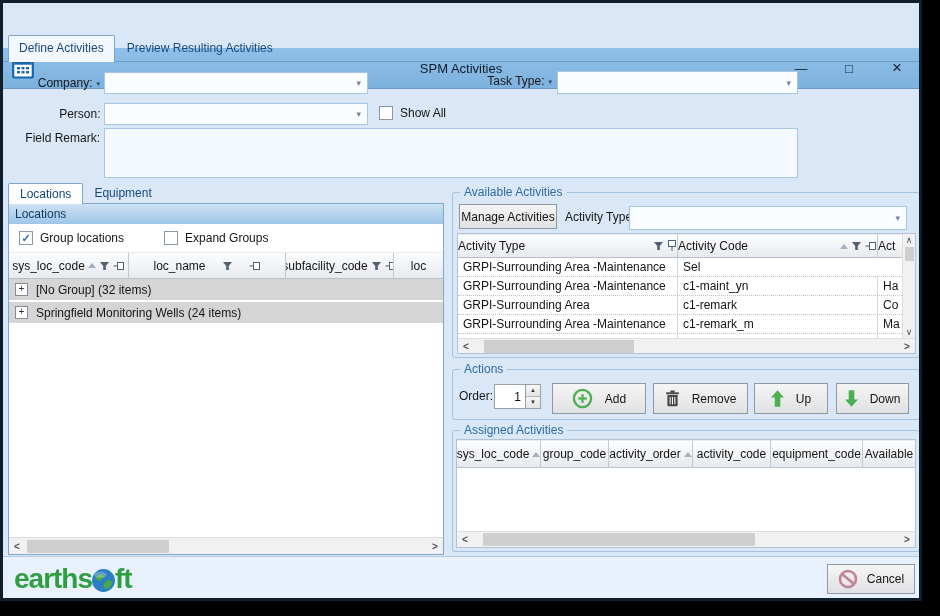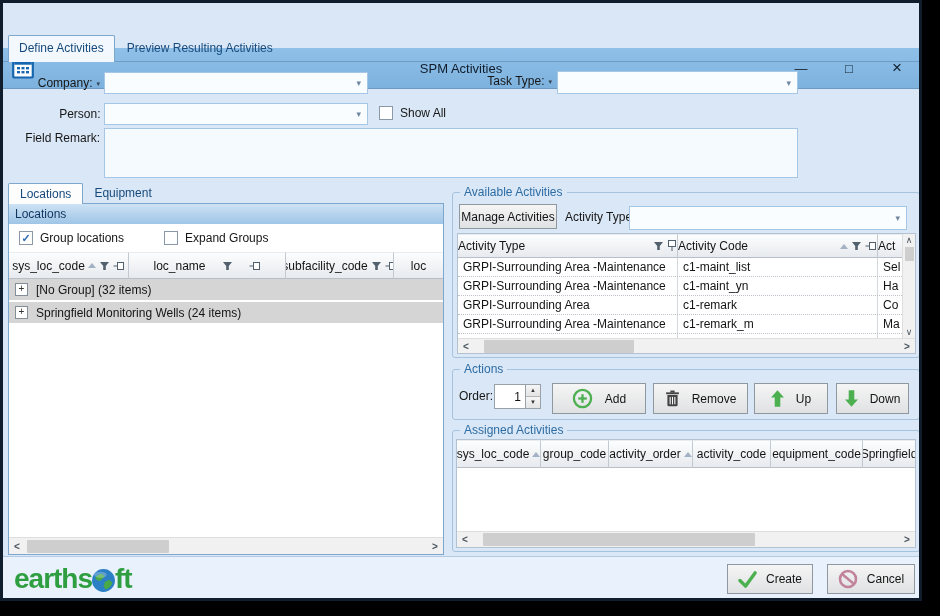--- a/index.html
+++ b/index.html
@@ -307,21 +307,20 @@
                 </svg>
           </span>
         </div>
         <div class="gh-cell gh-left" style="flex:1;border-right:none;">
           <span>Act</span>
         </div>
       </div>
       <div class="agrid-rows">
         <div class="arow">
           <span class="acell" style="width:220px;">GRPI-Surrounding Area -Maintenance</span>
-          <span class="acell" style="width:200px;">c1-maint_list</span>
           <span class="acell" style="flex:1;border-right:none;">Sel</span>
         </div>
         <div class="arow">
           <span class="acell" style="width:220px;">GRPI-Surrounding Area -Maintenance</span>
           <span class="acell" style="width:200px;">c1-maint_yn</span>
           <span class="acell" style="flex:1;border-right:none;">Ha</span>
         </div>
         <div class="arow">
           <span class="acell" style="width:220px;">GRPI-Surrounding Area</span>
           <span class="acell" style="width:200px;">c1-remark</span>
@@ -413,21 +412,21 @@
           <span>activity_order</span>
           <span class="sort-asc"></span>
         </div>
         <div class="gh-cell" style="width:78px;">
           <span>activity_code</span>
         </div>
         <div class="gh-cell" style="width:92px;">
           <span>equipment_code</span>
         </div>
         <div class="gh-cell" style="flex:1;border-right:none;">
-          <span>Springfield</span>
+          <span>Available</span>
         </div>
       </div>
       <div class="hscroll">
         <span class="hs-btn">&lt;</span>
         <span class="hs-thumb" style="width:272px;margin-left:10px;"></span>
         <span class="hs-fill"></span>
         <span class="hs-btn">&gt;</span>
       </div>
     </div>
   </div>
@@ -436,26 +435,20 @@
     <div class="logo">
       <span>earths</span>
       <svg width="25" height="25" viewBox="0 0 24 24">
         <circle cx="12" cy="12" r="11" fill="#2b7fc4"></circle>
         <path d="M4 9c2-1.2 3.5-3.4 6.8-3.4l2.2 2.6-4.2 4.2-3.4-1z" fill="#49a948"></path>
         <path d="M13.2 13.5l4.2-2.2 3.2 2.8c-1 3.2-3.4 5.6-6.4 6.6l-2.2-3z" fill="#49a948"></path>
         <ellipse cx="9" cy="6.5" rx="6" ry="3" fill="#ffffff" opacity="0.25"></ellipse>
       </svg>
       <span>ft</span>
     </div>
-    <div class="btn foot-btn" style="left:727px;width:86px;">
-      <svg width="19" height="17" viewBox="0 0 20 18">
-        <path d="M2 10 L8 16 L18 2" fill="none" stroke="#4cb050" stroke-width="3.6" stroke-linecap="round" stroke-linejoin="round"></path>
-      </svg>
-      <span>Create</span>
-    </div>
     <div class="btn foot-btn" style="left:827px;width:88px;">
       <svg width="20" height="20" viewBox="0 0 20 20">
         <circle cx="10" cy="10" r="8" fill="none" stroke="#c2849a" stroke-width="2.6"></circle>
         <line x1="4.6" y1="5.6" x2="15.4" y2="14.4" stroke="#c2849a" stroke-width="2.6"></line>
       </svg>
       <span>Cancel</span>
     </div>
   </div>
 
   <div class="frame"></div>

